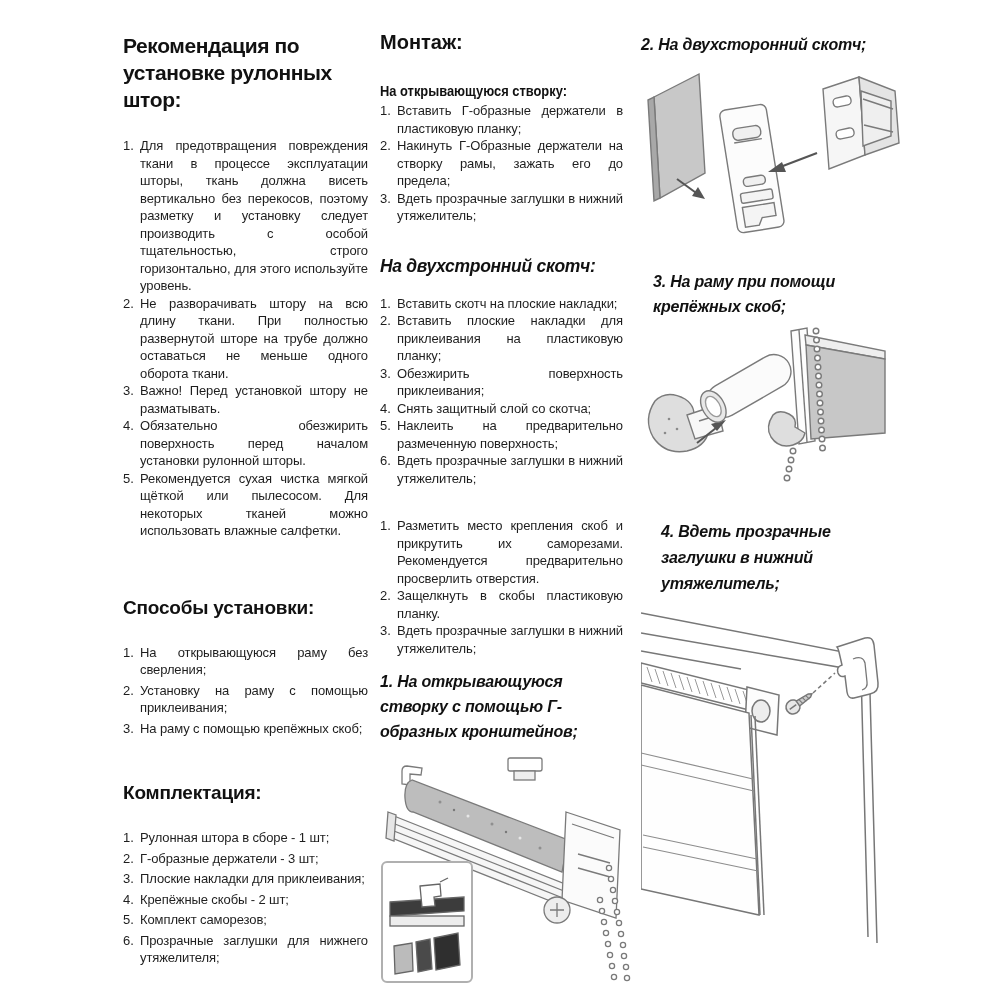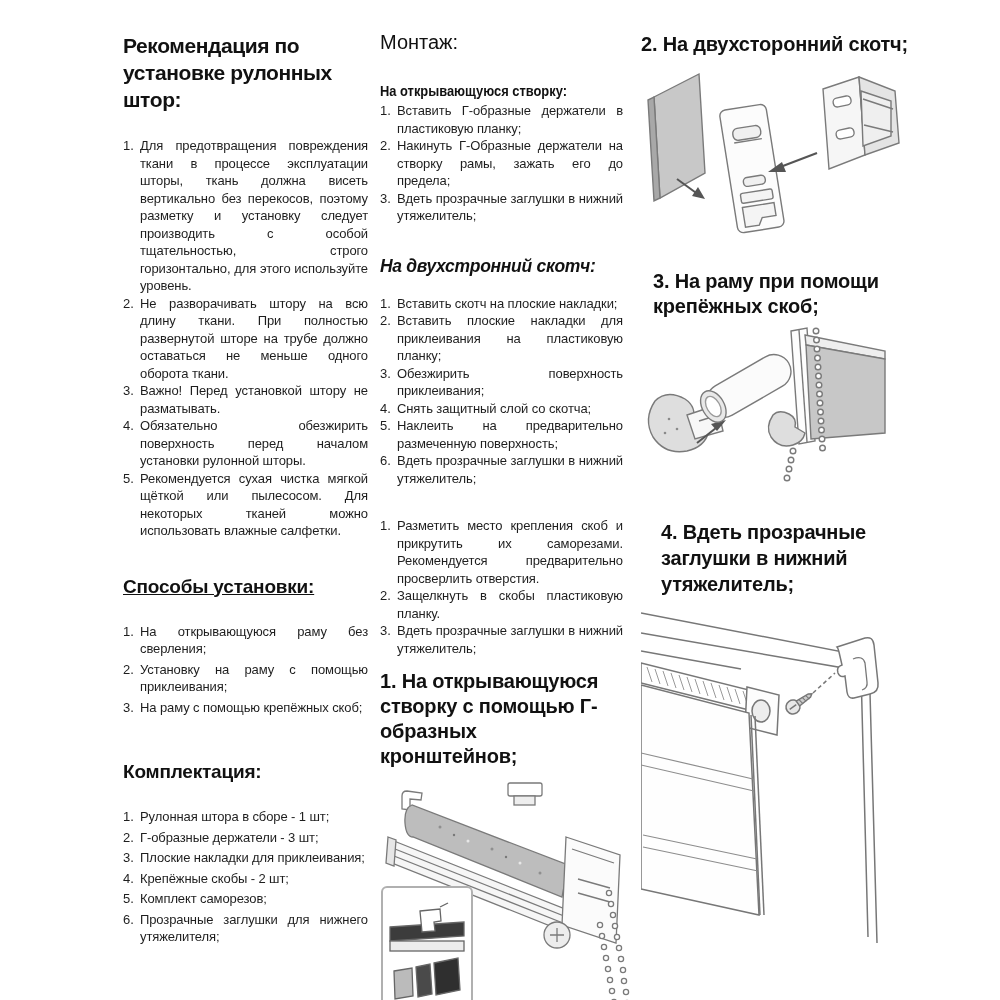--- a/index.html
+++ b/index.html
@@ -7,37 +7,37 @@
     position:relative; width:1000px; height:1000px; background:#ffffff;
     font-family:"Liberation Sans", sans-serif; color:#1e1e1e; overflow:hidden;padding-left:15px;
   }
   .col { position:absolute; }
   .col-left  { left:123px; top:32px;  width:245px; }
   .col-mid   { left:380px; top:30px;  width:243px; }
   .col-right { left:641px; top:30px;  width:302px; }
 
   .h-title { margin:0 0 24px 0; font-size:21px; line-height:27px; font-weight:700; color:#111; letter-spacing:-0.4px; }
   .h-sec   { margin:0 0 24px 0; font-size:19px; line-height:24px; font-weight:700; color:#111; letter-spacing:-0.2px; }
-  .h-mid   { margin:0 0 28px 0; font-size:20px; line-height:24px; font-weight:400; color:#111; }
+  .h-mid   { margin:0 0 28px 0; font-size:20px; line-height:24px; font-weight:700; color:#111; }
   .h-sub   { margin:0 0 3px 0; font-size:14px; font-weight:700; color:#111;
              display:inline-block; transform:scaleX(0.92); transform-origin:left center; white-space:nowrap; }
   .h-sub-lg{ margin:0 0 18px 0; font-size:17.5px; line-height:22px; font-weight:700; color:#111;
              letter-spacing:-0.3px;font-style:italic; }
 
   .list { margin:0; }
   .list-item { display:flex; font-size:13px; line-height:17.5px; letter-spacing:-0.1px; }
   .list-item .num { flex:0 0 17px; }
   .list-item .txt { flex:1; text-align:justify; }
   .spaced .list-item + .list-item { margin-top:3px; }
 
-  .gap-methods { margin-top:35px;text-decoration:underline; }
+  .gap-methods { margin-top:56px; }
   .gap-package { margin-top:44px; }
   .gap-section { margin-top:30px; }
 
-  .fig-caption { font-size:20px; line-height:25px; font-weight:700; color:#111; letter-spacing:-0.2px; }
+  .fig-caption { font-size:16px; line-height:25px; font-weight:700; color:#111; letter-spacing:-0.2px;font-style:italic; }
   .cap-1 { margin-top:12px; width:238px; }
   .cap-2 { margin:2px 0 10px 0; }
   .cap-3 { margin:14px 0 2px 12px; width:235px; }
   .cap-4 { margin:16px 0 6px 20px; width:205px; line-height:26px; }
 
   .figure { display:block; }
   svg { display:block; }
 </style>
 </head>
 <body>

